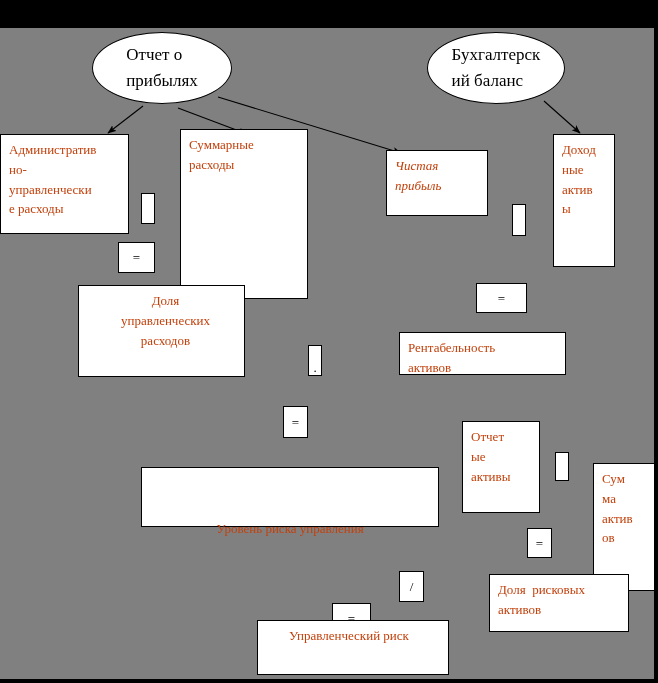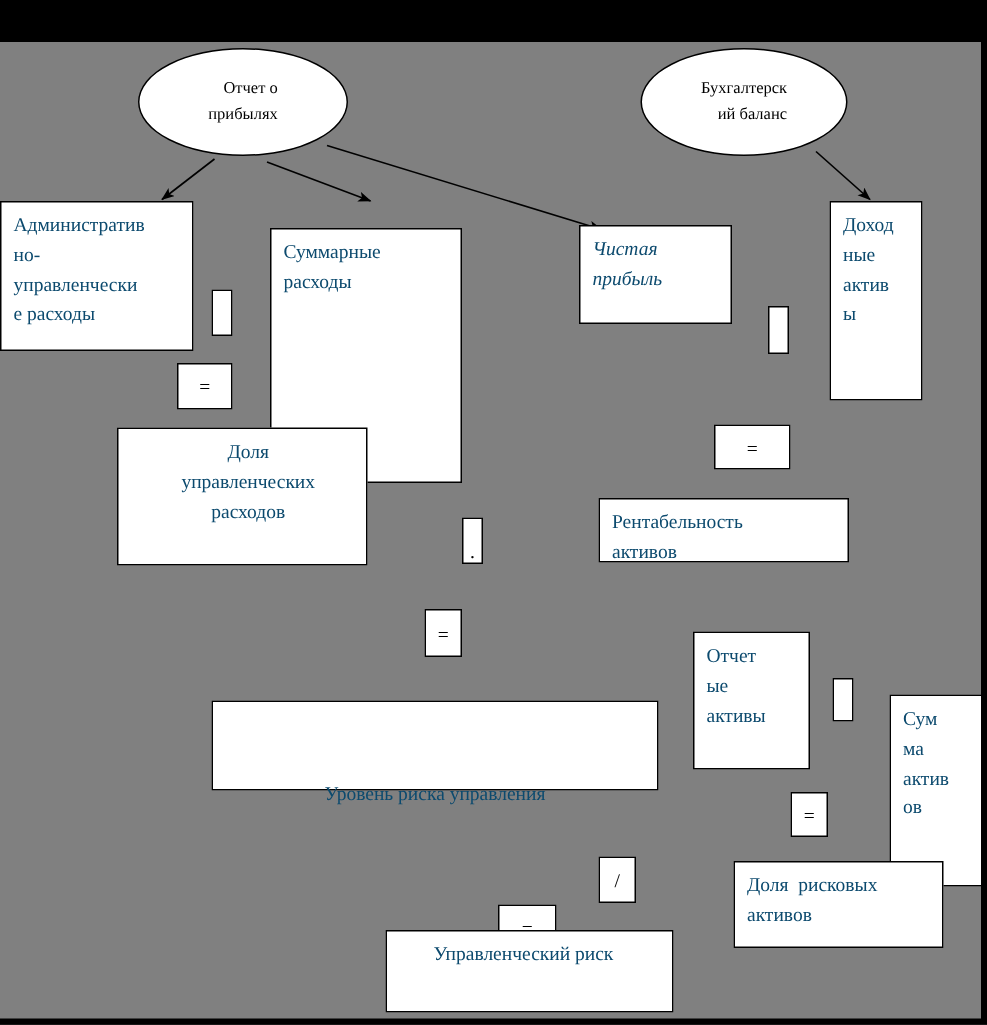--- a/index.html
+++ b/index.html
@@ -27,21 +27,21 @@
   .node {
     position: absolute;
     background: #ffffff;
     border: 1px solid #000000;
     box-sizing: border-box;
   }
   .node .txt {
     display: block;
     font-size: 13px;
     line-height: 1.52;
-    color: #0c4a6e;
+    color: #c2410c;
     white-space: pre-wrap;
   }
   
   .rect .txt {
     padding: 5px 0 0 8px;
   }
   .rect.center .txt {
     padding: 7px 0 0 0;
     text-align: center;
     margin-top: 44px;
@@ -52,24 +52,24 @@
     background: #ffffff;
     border: 1px solid #000000;
     border-radius: 50%;
     box-sizing: border-box;
     display: flex;
     align-items: center;
     justify-content: center;
   }
   .ellipse .txt {
     display: block;
-    font-size: 11px;
+    font-size: 17px;
     line-height: 1.55;
     color: #000000;
-    text-align: right;
+    text-align: left;
     white-space: pre-wrap;
   }
   
   .op {
     position: absolute;
     background: #ffffff;
     border: 1px solid #000000;
     box-sizing: border-box;
     display: flex;
     align-items: center;
@@ -137,21 +137,21 @@
       <span class="txt">Административ
 но-
 управленчески
 е расходы</span>
     </div>
 
     <div class="op" style="left:141px; top:165px; width:14px; height:31px;">
       <span class="txt"></span>
     </div>
 
-    <div class="node rect" style="left:180px; top:124px; width:128px; height:170px;">
+    <div class="node rect" style="left:180px; top:101px; width:128px; height:170px;">
       <span class="txt">Суммарные
 расходы</span>
     </div>
 
     <div class="node rect" style="left:386px; top:122px; width:102px; height:66px;font-style:italic;">
       <span class="txt">Чистая
 прибыль</span>
     </div>
 
     <div class="op" style="left:512px; top:176px; width:14px; height:32px;">

